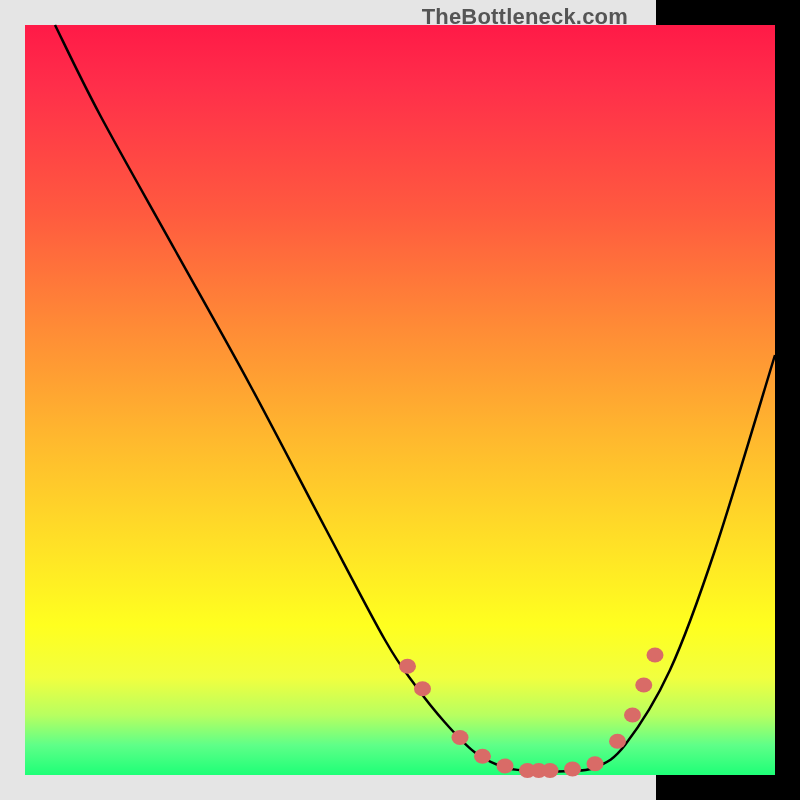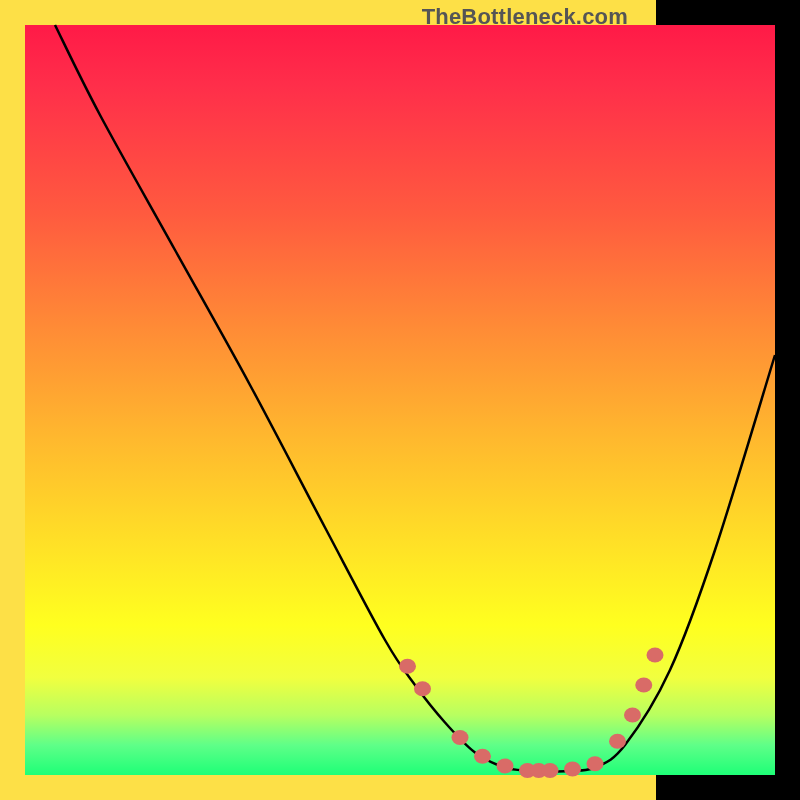--- a/index.html
+++ b/index.html
@@ -8,21 +8,21 @@
     width: 800px;
     height: 800px;
     background: #000;
     overflow: hidden;
     font-family: Arial, Helvetica, sans-serif;
   }
   .frame {
     position: relative;
     width: 656px;
     height: 800px;
-    background: #fde047;
+    background: #e5e5e5;
   }
   .plot-area {
     position: absolute;
     left: 25px;
     top: 25px;
     width: 750px;
     height: 750px;
     
     background: linear-gradient(
       to bottom,

